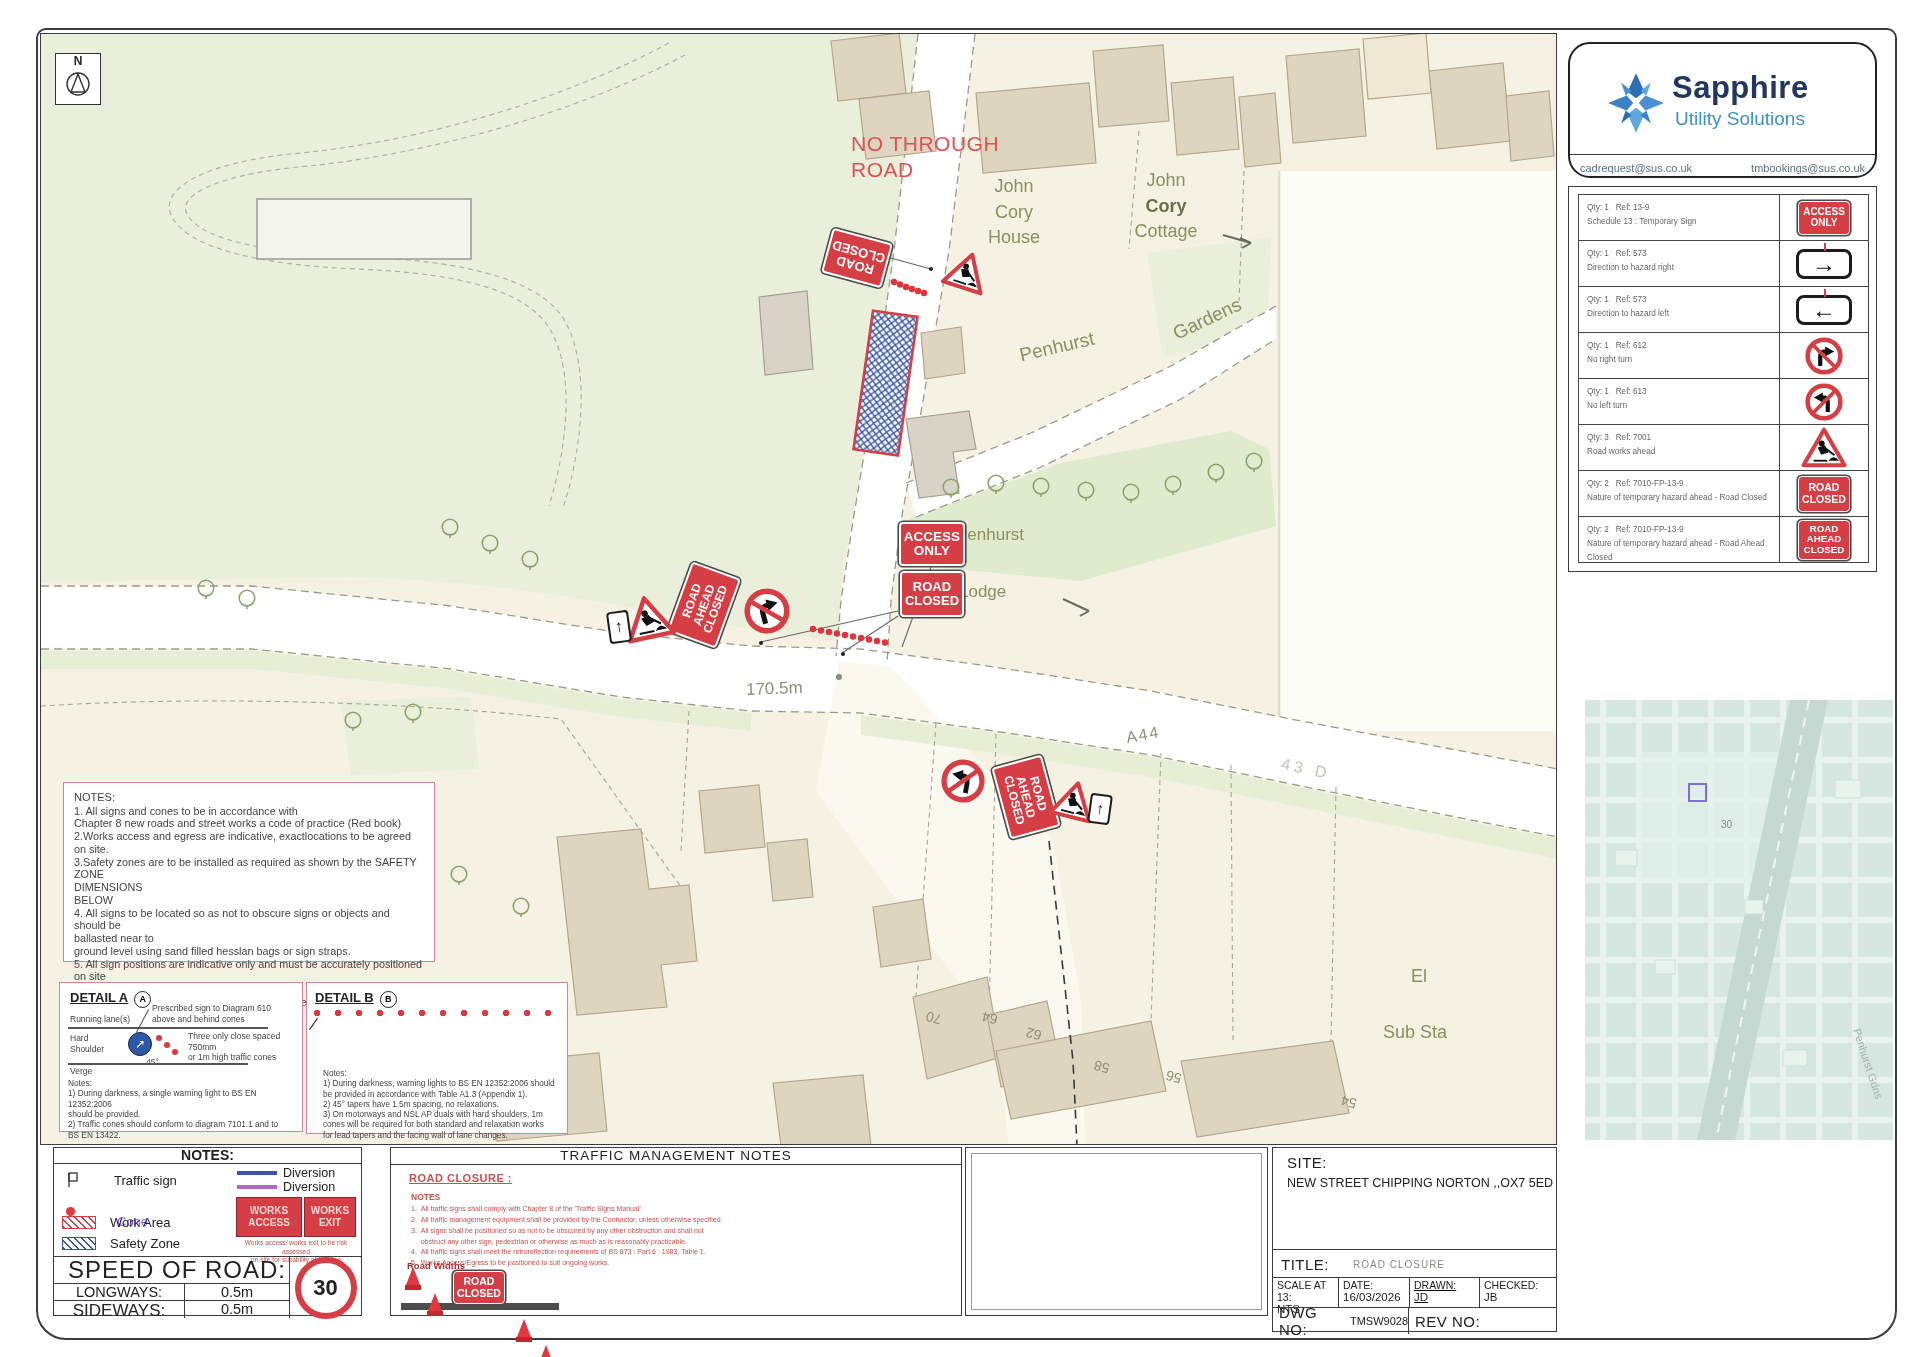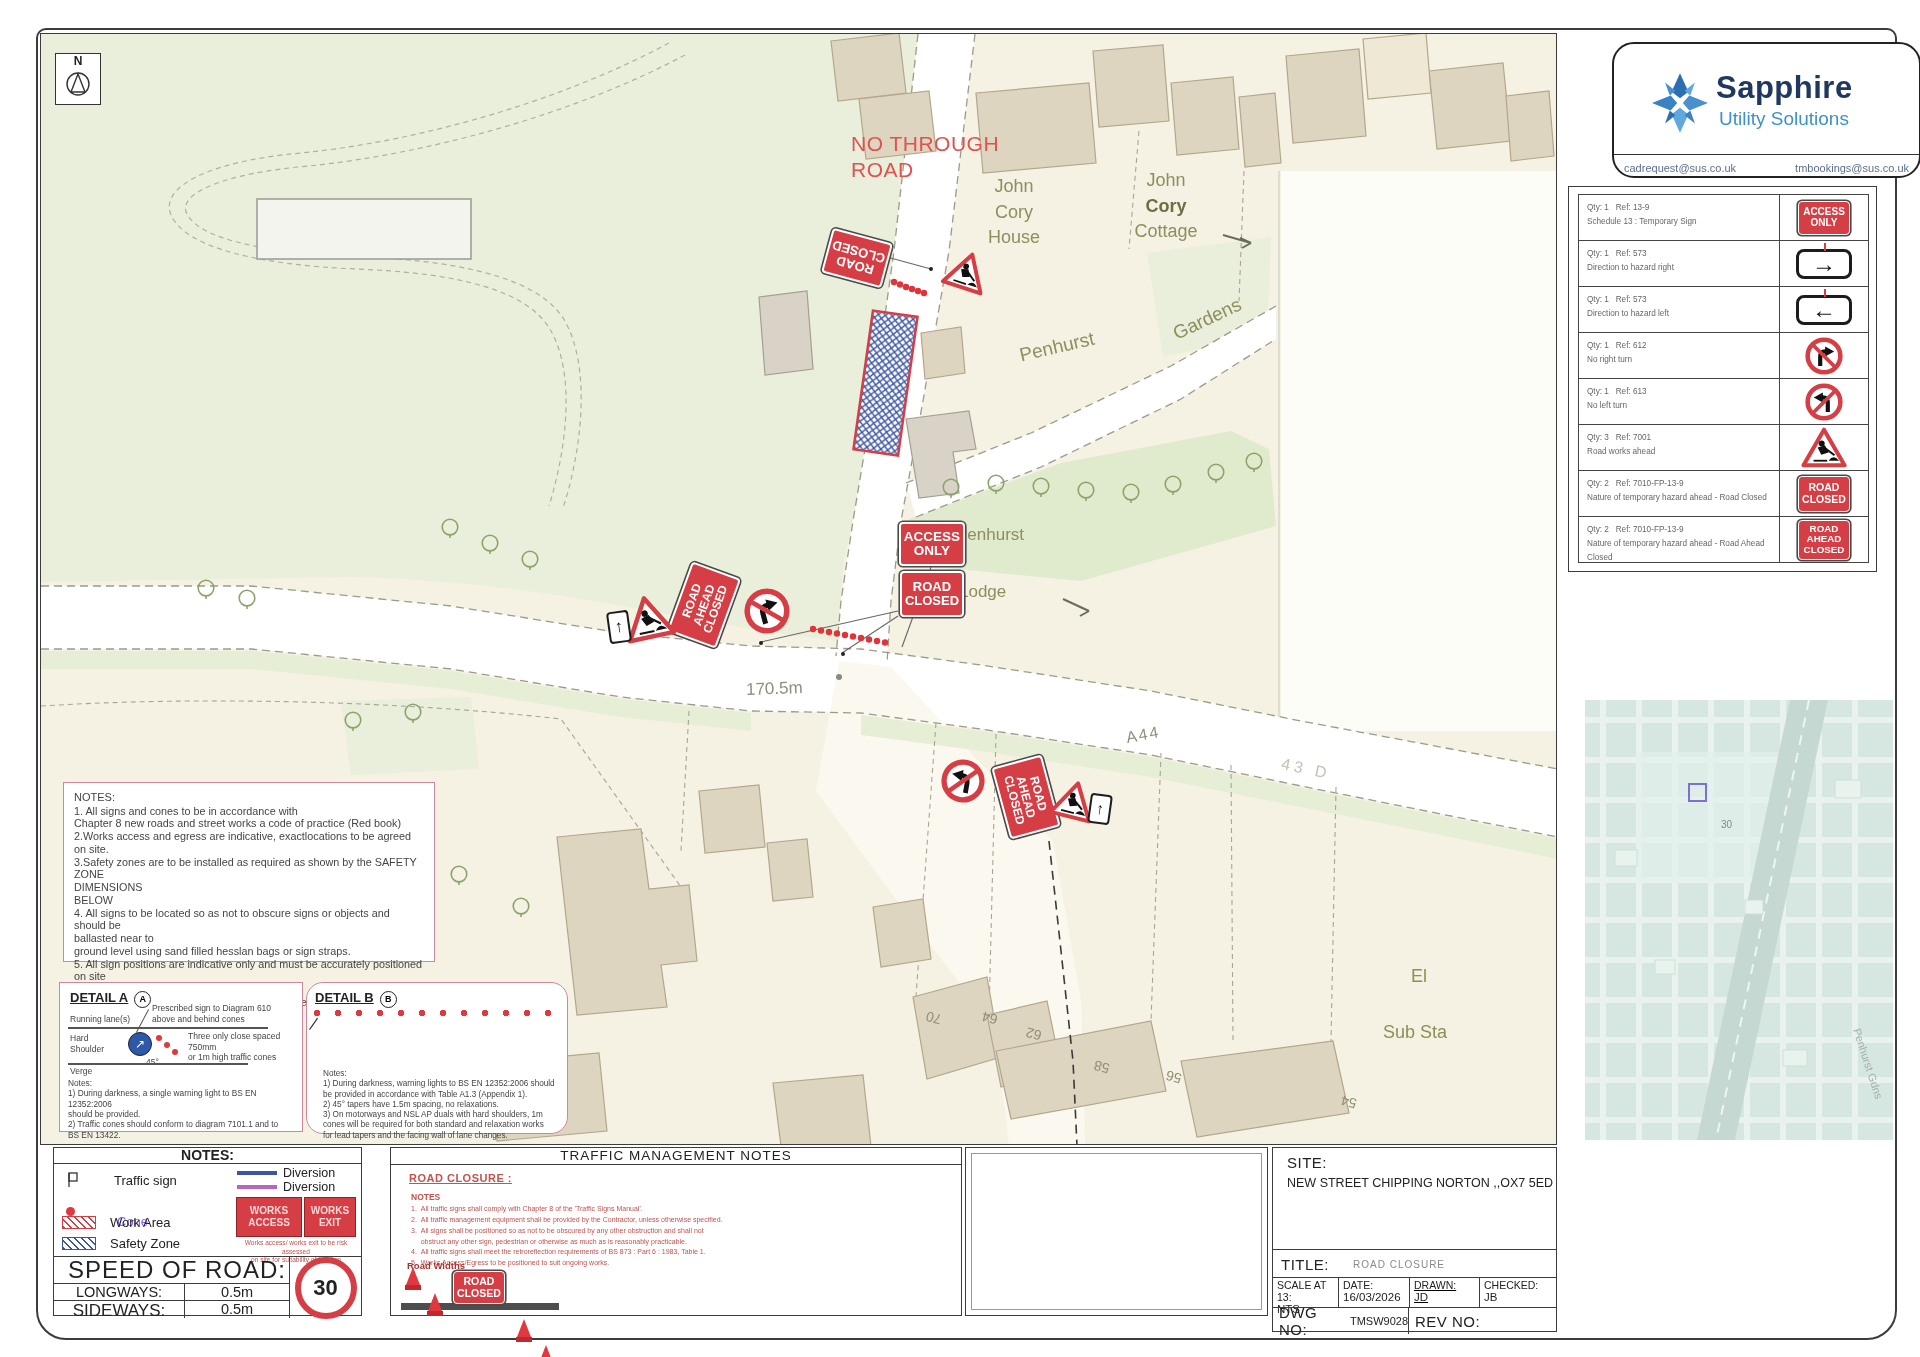--- a/index.html
+++ b/index.html
@@ -340,36 +340,36 @@
 Shoulder</div>
       <div class="s" style="left:8px;top:80px;width:180px;height:1.6px;background:#555;"></div>
       <div class="s tinynote" style="left:10px;top:83px;">Verge</div>
       <div class="s tinynote pre" style="left:8px;top:95px;font-size:8.3px;">Notes:
 1) During darkness, a single warning light to BS EN 12352:2006
 should be provided.
 2) Traffic cones should conform to diagram 7101.1 and to
 BS EN 13422.</div>
     </div>
 
-    <div class="s pinkbox" style="left:265px;top:948px;width:262px;height:152px;border-radius:17px;">
+    <div class="s pinkbox" style="left:265px;top:948px;width:262px;height:152px;">
       <div class="s" style="left:8px;top:5px;"><span class="dtitle">DETAIL B</span><span class="badge">B</span></div>
       <div class="s" style="left:6px;top:26px;width:250px;height:8px;
         background:radial-gradient(circle 3.2px at 4px 4px,#e0383e 3.1px,transparent 3.3px);background-size:21px 8px;background-repeat:repeat-x;"></div>
       <div class="s" style="left:6px;top:34px;width:1.4px;height:14px;background:#222;transform:rotate(35deg);"></div>
       <div class="s tinynote pre" style="left:16px;top:86px;font-size:8.2px;">Notes:
 1) During darkness, warning lights to BS EN 12352:2006 should
 be provided in accordance with Table A1.3 (Appendix 1).
 2) 45° tapers have 1.5m spacing, no relaxations.
 3) On motorways and NSL AP duals with hard shoulders, 1m
 cones will be required for both standard and relaxation works
 for lead tapers and the facing wall of lane changes.</div>
     </div>
   </div>
 
-  <div class="s" style="left:1612px;top:42px;width:309px;height:136px;border:2px solid #222;border-radius:22px;background:#fff;box-sizing:border-box;overflow:hidden;">
+  <div class="s" style="left:1568px;top:42px;width:309px;height:136px;border:2px solid #222;border-radius:22px;background:#fff;box-sizing:border-box;overflow:hidden;">
     <svg class="s" style="left:38px;top:28px;" width="56" height="62" viewBox="0 0 60 64">
       <path d="M30 0 L39 20 L30 27 L21 20 Z" fill="#2d6db3"></path>
       <path d="M30 64 L21 44 L30 37 L39 44 Z" fill="#5fa8dd"></path>
       <path d="M0 32 L20 24 L27 32 L20 40 Z" fill="#3b82c4"></path>
       <path d="M60 32 L40 40 L33 32 L40 24 Z" fill="#4a90d0"></path>
       <path d="M46 10 L41 24 L35 19 Z" fill="#5fa8dd"></path>
       <path d="M14 54 L19 40 L25 45 Z" fill="#2d6db3"></path>
       <path d="M14 10 L25 19 L19 24 Z" fill="#4a90d0"></path>
       <path d="M46 54 L35 45 L41 40 Z" fill="#3b82c4"></path>
     </svg>

